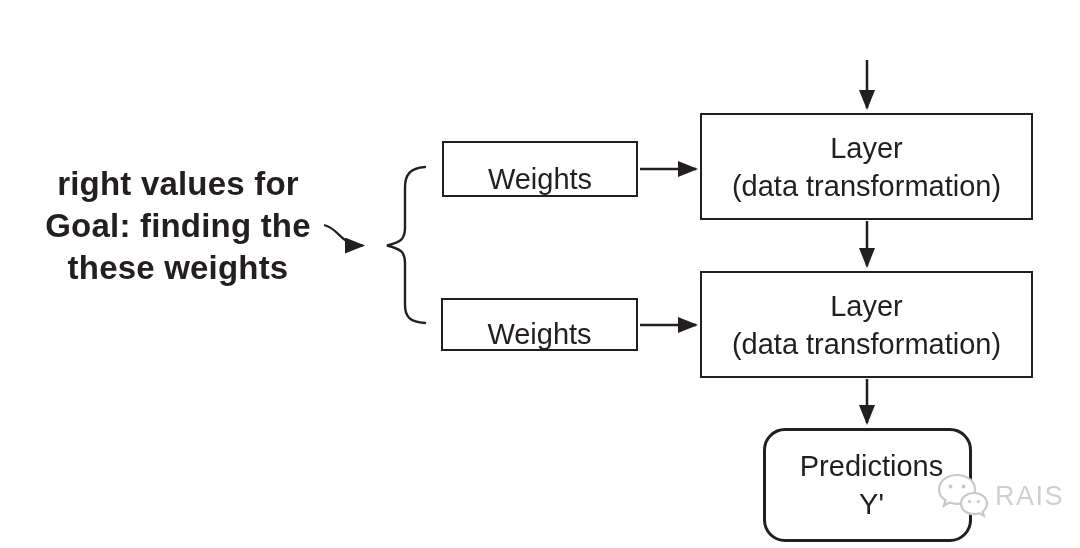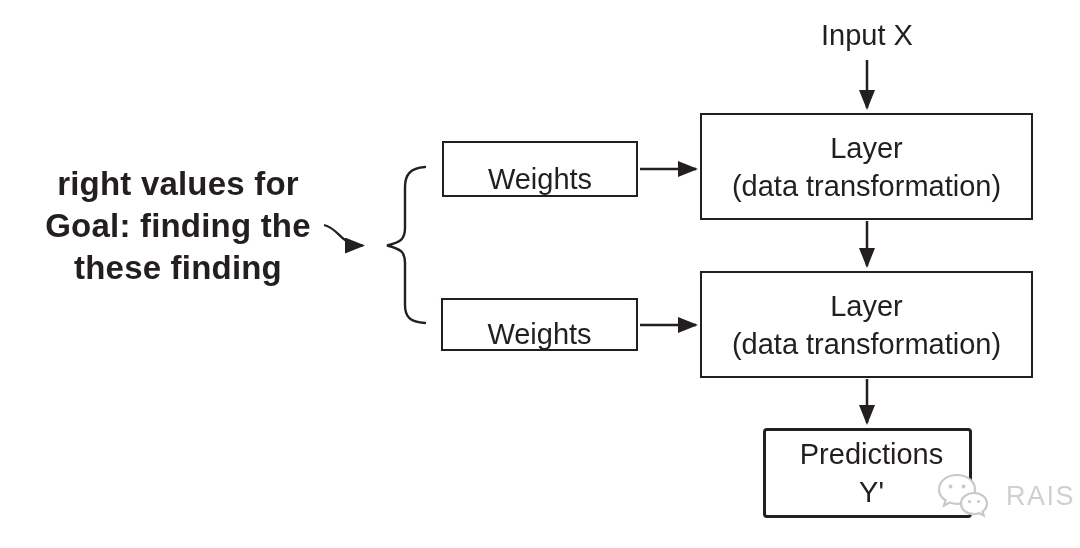--- a/index.html
+++ b/index.html
@@ -37,23 +37,23 @@
   }
 
   .layer-box-1 { left: 700px; top: 113px; width: 333px; height: 107px; }
   .layer-box-2 { left: 700px; top: 271px; width: 333px; height: 107px; }
 
   .weights-box-1 { left: 442px; top: 141px; width: 196px; height: 56px; }
   .weights-box-2 { left: 441px; top: 298px; width: 197px; height: 53px; }
   .weights-box-1 span, .weights-box-2 span { line-height: 1; margin-top: 20px; }
 
   .predictions-box {
-    left: 763px; top: 428px; width: 209px; height: 90px;
+    left: 763px; top: 428px; width: 209px; height: 114px;
     border-width: 3px;
-    border-radius: 4px;
+    border-radius: 22px;
     padding-left: 8px;
   }
 
   .input-label {
     position: absolute;
     left: 797px; top: 17px; width: 140px;
     text-align: center;
     font-size: 29px;
     line-height: 36px;
     color: #231f20;
@@ -75,21 +75,20 @@
     left: 936px; top: 472px;
     display: flex;
     align-items: center;
     gap: 5px;
   }
   .watermark-text {
     font-size: 27px;
     color: #d0d0d0;
     letter-spacing: 1.5px;
     line-height: 1;
-    margin-left: 11px;
   }
 </style>
 </head>
 <body>
 
 <div class="canvas">
 
   <svg class="connector-layer" viewBox="0 0 1080 548" xmlns="http://www.w3.org/2000/svg">
     <defs>
       <marker id="ah" markerUnits="userSpaceOnUse" markerWidth="20" markerHeight="16" refX="18" refY="8" orient="auto">
@@ -111,26 +110,25 @@
              C 410 168, 405 175, 405 187
              L 405 228
              C 405 239, 401 242, 387 245.5
              C 401 249, 405 252, 405 263
              L 405 305
              C 405 317, 410 322, 425 323" fill="none" stroke="#231f20" stroke-width="2.4" stroke-linecap="round"></path>
 
     <path d="M 324 225 C 337 228, 340 240, 351 243 C 357 245, 360 245.5, 363 245.5" fill="none" stroke="#231f20" stroke-width="2.2" marker-end="url(#ah)"></path>
   </svg>
 
-  <div class="input-label">Input X</div>
 
   <div class="goal-text">
     <div>right values for</div>
     <div>Goal: finding the</div>
-    <div>these finding</div>
+    <div>these weights</div>
   </div>
 
   <div class="node-box weights-box-1">
     <span>Weights</span>
   </div>
   <div class="node-box weights-box-2">
     <span>Weights</span>
   </div>
 
   <div class="node-box layer-box-1">

